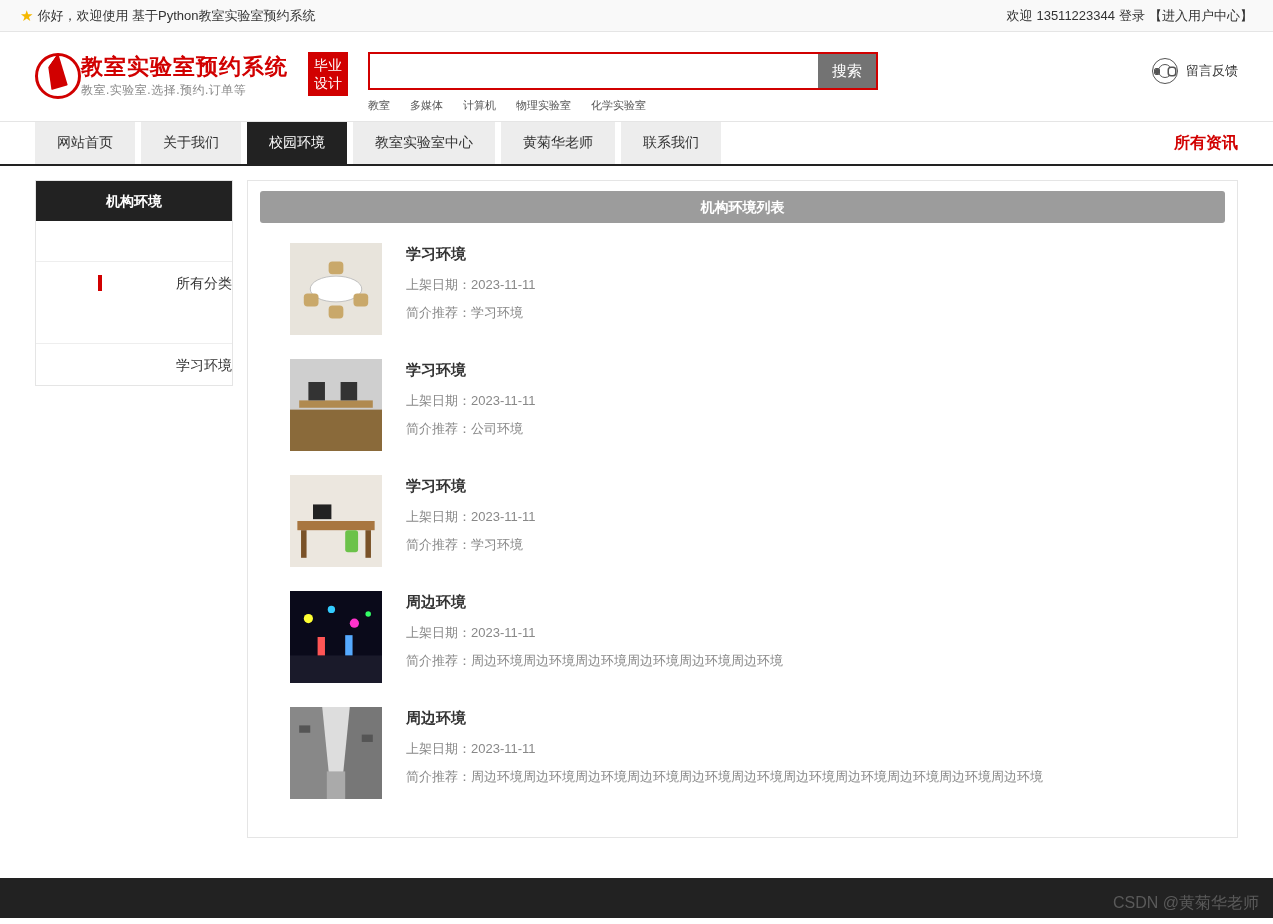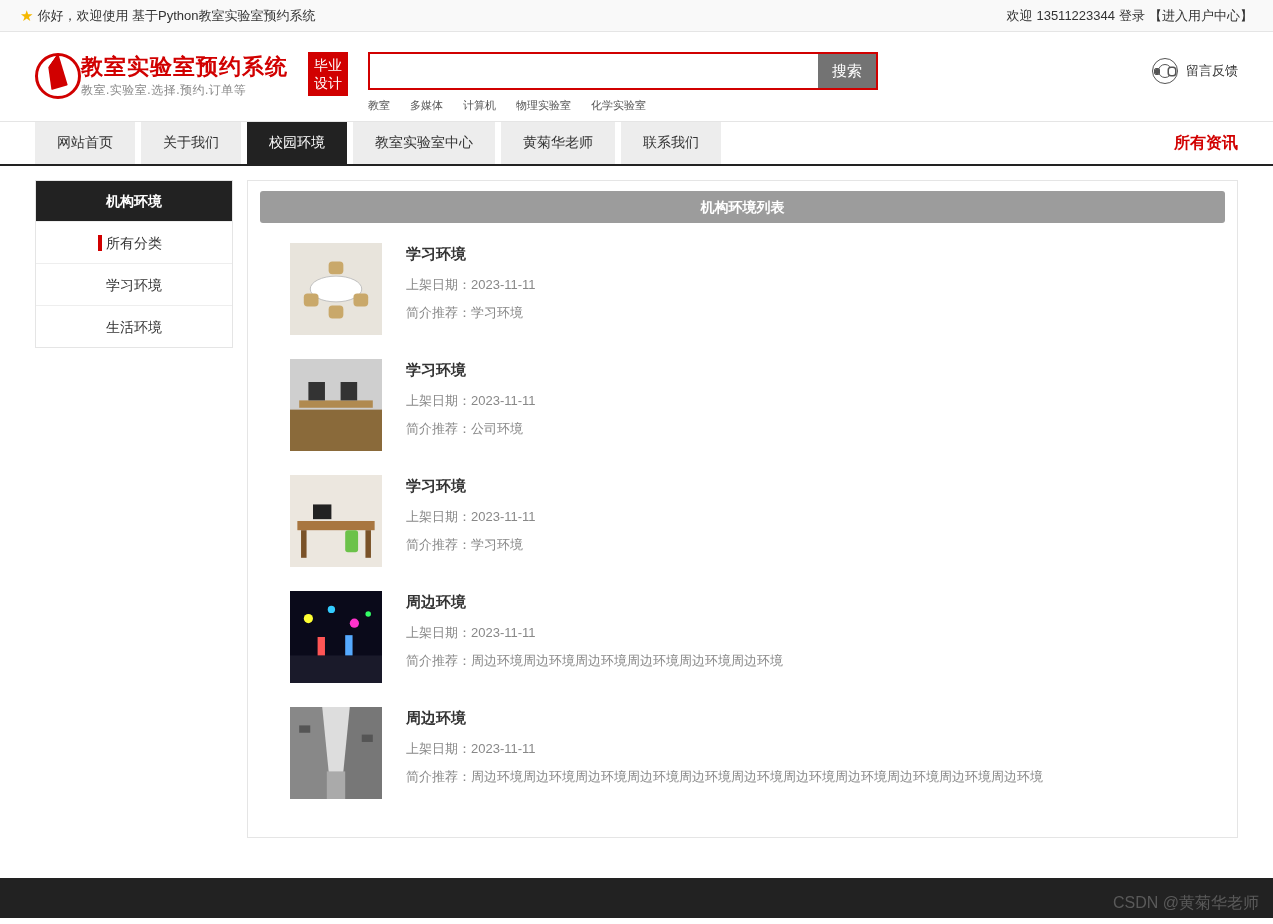--- a/index.html
+++ b/index.html
@@ -37,21 +37,21 @@
     .nav-wrap { border-top: 1px solid #e5e5e5; border-bottom: 2px solid #222; }
     .nav { display: flex; align-items: stretch; padding: 0 35px; height: 42px; }
     .nav-item { padding: 0 22px; display: flex; align-items: center; background: #ededed; margin-right: 6px; font-size: 14px; cursor: pointer; }
     .nav-item.active { background: #222; color: #fff; }
     .nav-right { margin-left: auto; display: flex; align-items: center; font-size: 16px; font-weight: bold; color: #d10000; }
     
     
     .main { display: flex; gap: 14px; padding: 14px 35px 40px; align-items: flex-start; }
     .sidebar { width: 198px; border: 1px solid #e5e5e5; }
     .sidebar-title { background: #222; color: #fff; text-align: center; height: 40px; line-height: 40px; font-size: 14px; font-weight: bold; }
-    .sidebar-item { height: 42px; line-height: 42px; text-align: center; border-top: 1px solid #eee; font-size: 14px; cursor: pointer; position: relative; }
+    .sidebar-item { height: 42px; line-height: 42px; text-align: right; border-top: 1px solid #eee; font-size: 14px; cursor: pointer; position: relative; margin-top: 40px; }
     .sidebar-item.active::before { content: ""; position: absolute; left: 62px; top: 13px; width: 4px; height: 16px; background: #d10000; }
     
     .content { flex: 1; border: 1px solid #e5e5e5; padding: 10px 12px 20px; }
     .content-title { background: #9c9c9c; color: #fff; text-align: center; height: 32px; line-height: 32px; border-radius: 3px; font-size: 14px; font-weight: bold; margin-bottom: 14px; }
     
     .list-item { display: flex; gap: 24px; padding: 6px 30px 18px; }
     .thumb { width: 92px; height: 92px; background: #ddd; flex-shrink: 0; display:flex; align-items:center; justify-content:center; }
     .thumb svg { width:100%; height:100%; }
     .item-info .item-title { font-size: 15px; font-weight: bold; color: #333; margin-bottom: 12px; margin-top: 2px; }
     .item-info .item-line { font-size: 13px; color: #888; margin-bottom: 10px; }
@@ -121,21 +121,20 @@
     <div class="nav-item">联系我们</div>
     <div class="nav-right">所有资讯</div>
   </div>
 </div>
 
 <div class="main">
   <div class="sidebar">
     <div class="sidebar-title">机构环境</div>
     <div class="sidebar-item active">所有分类</div>
     <div class="sidebar-item">学习环境</div>
-    <div class="sidebar-item">生活环境</div>
   </div>
 
   <div class="content">
     <div class="content-title">机构环境列表</div>
 
     <div id="list-container">
         <div class="list-item">
           <div class="thumb">
             <svg viewBox="0 0 100 100">
               <rect width="100" height="100" fill="#e8e4dc"></rect>

